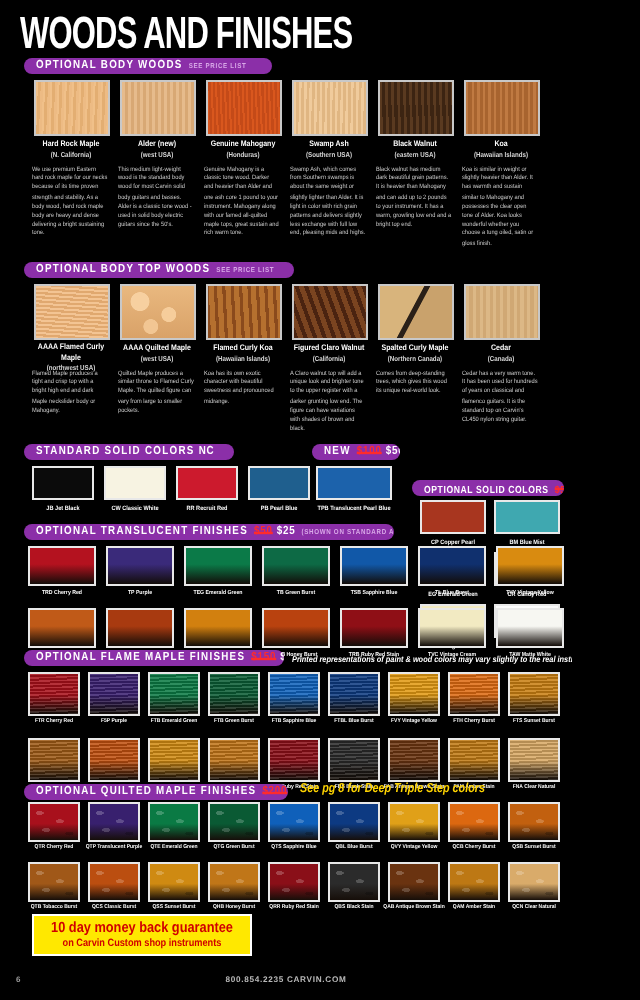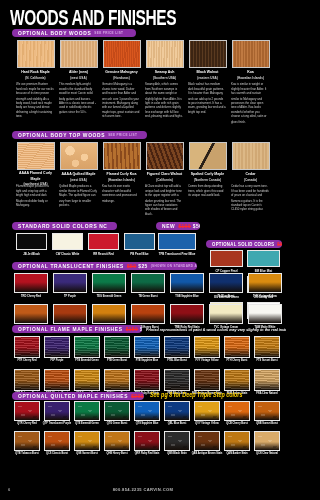--- a/index.html
+++ b/index.html
@@ -324,16 +324,20 @@
       <div class="chip" style="left: 164px; top: 431px; width: 26px; height: 20px; background-image: radial-gradient(5px 2.4px at 20% 25%, rgba(255, 255, 255, 0.22) 40%, transparent 42%), radial-gradient(5px 2.4px at 62% 48%, rgba(255, 255, 255, 0.2) 40%, transparent 42%), radial-gradient(5px 2.4px at 34% 72%, rgba(255, 255, 255, 0.18) 40%, transparent 42%), radial-gradient(5px 2.4px at 82% 82%, rgba(0, 0, 0, 0.22) 40%, transparent 42%), linear-gradient(rgb(43, 43, 43) 55%, rgb(22, 14, 9) 100%);"></div>
       <div class="clab" style="left: 161px; top: 452px; width: 32px; text-align: center; font-size: 2.5px;">QBS Black Stain</div>
       <div class="chip" style="left: 194px; top: 431px; width: 26px; height: 20px; background-image: radial-gradient(5px 2.4px at 20% 25%, rgba(255, 255, 255, 0.22) 40%, transparent 42%), radial-gradient(5px 2.4px at 62% 48%, rgba(255, 255, 255, 0.2) 40%, transparent 42%), radial-gradient(5px 2.4px at 34% 72%, rgba(255, 255, 255, 0.18) 40%, transparent 42%), radial-gradient(5px 2.4px at 82% 82%, rgba(0, 0, 0, 0.22) 40%, transparent 42%), linear-gradient(rgb(106, 51, 16) 55%, rgb(22, 14, 9) 100%);"></div>
       <div class="clab" style="left: 191px; top: 452px; width: 32px; text-align: center; font-size: 2.5px;">QAB Antique Brown Stain</div>
       <div class="chip" style="left: 224px; top: 431px; width: 26px; height: 20px; background-image: radial-gradient(5px 2.4px at 20% 25%, rgba(255, 255, 255, 0.22) 40%, transparent 42%), radial-gradient(5px 2.4px at 62% 48%, rgba(255, 255, 255, 0.2) 40%, transparent 42%), radial-gradient(5px 2.4px at 34% 72%, rgba(255, 255, 255, 0.18) 40%, transparent 42%), radial-gradient(5px 2.4px at 82% 82%, rgba(0, 0, 0, 0.22) 40%, transparent 42%), linear-gradient(rgb(189, 120, 20) 55%, rgb(22, 14, 9) 100%);"></div>
       <div class="clab" style="left: 221px; top: 452px; width: 32px; text-align: center; font-size: 2.5px;">QAM Amber Stain</div>
       <div class="chip" style="left: 254px; top: 431px; width: 26px; height: 20px; background-image: radial-gradient(5px 2.4px at 20% 25%, rgba(255, 255, 255, 0.22) 40%, transparent 42%), radial-gradient(5px 2.4px at 62% 48%, rgba(255, 255, 255, 0.2) 40%, transparent 42%), radial-gradient(5px 2.4px at 34% 72%, rgba(255, 255, 255, 0.18) 40%, transparent 42%), radial-gradient(5px 2.4px at 82% 82%, rgba(0, 0, 0, 0.22) 40%, transparent 42%), linear-gradient(rgb(217, 171, 106) 55%, rgb(22, 14, 9) 100%);"></div>
       <div class="clab" style="left: 251px; top: 452px; width: 32px; text-align: center; font-size: 2.5px;">QCN Clear Natural</div>
     </div>
 
+  <div class="guar">
+    <div class="g1">10 day money back guarantee</div>
+    <div class="g2">on Carvin Custom shop instruments</div>
+  </div>
   <div class="pg">6</div>
   <div class="fcontact">800.854.2235   CARVIN.COM</div>
 
 </div>
 
 </body></html>

